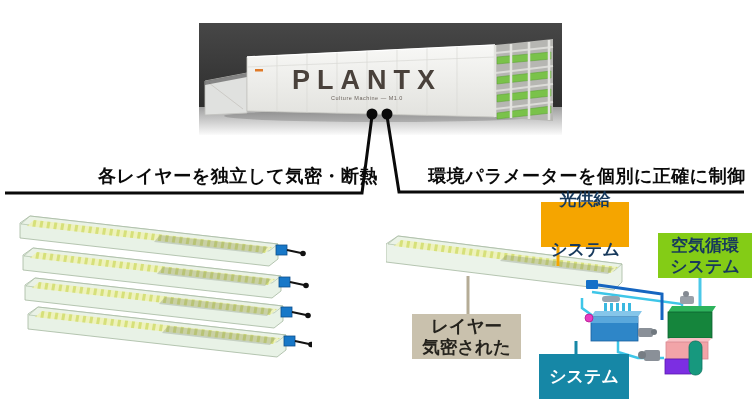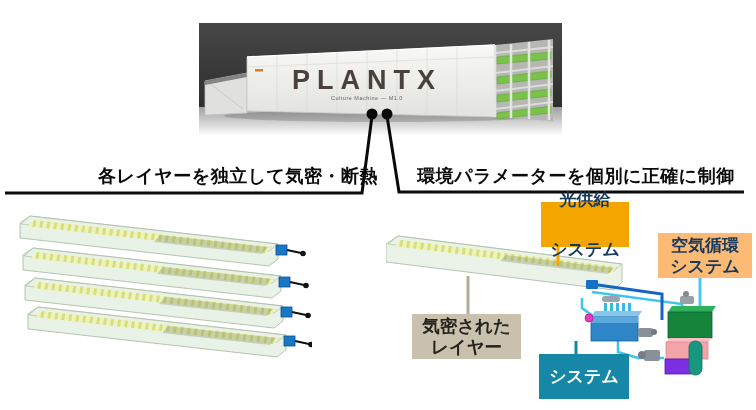--- a/index.html
+++ b/index.html
@@ -7,21 +7,21 @@
     width:756px;height:410px;position:relative;background:#ffffff;
     font-family:"Liberation Sans",sans-serif;overflow:hidden;
   }
   .photo{position:absolute;left:199px;top:23px;width:363px;height:112px;}
   .overlay{position:absolute;left:0;top:0;width:756px;height:410px;pointer-events:none;}
   .heading{
     position:absolute;top:164px;font-size:18px;font-weight:800;color:#0a0a0a;
     text-align:center;letter-spacing:0.5px;white-space:nowrap;
   }
   .heading.left{left:0;width:380px;padding-left:48px;}
-  .heading.right{left:408px;width:336px;}
+  .heading.right{left:419px;width:336px;}
   .diagram{position:absolute;}
   .diagram.left{left:6px;top:208px;width:306px;height:198px;}
   .diagram.right{left:386px;top:200px;width:370px;height:208px;}
   .callout-label{
     position:absolute;display:flex;flex-direction:column;align-items:center;
     justify-content:center;font-weight:800;text-align:center;line-height:21px;
     font-size:17px;box-sizing:border-box;
   }
   .lbl-light{left:541px;top:202px;width:88px;height:45px;gap:29px;}
   .lbl-air{left:658px;top:233px;width:94px;height:45px;}
@@ -177,25 +177,25 @@
   </g>
 
   <line x1="190" y1="141" x2="190" y2="156" stroke="#1687a6" stroke-width="3"></line>
 </svg>
 
 <div class="callout-label lbl-light" style="background: rgb(245, 165, 0); color: rgb(23, 57, 92);">
   <span>光供給</span>
   <span>システム</span>
 </div>
 
-<div class="callout-label lbl-air" style="background: #fdba74; color: rgb(23, 57, 92);">
+<div class="callout-label lbl-air" style="background: #84cc16; color: rgb(23, 57, 92);">
   <span>空気循環</span>
   <span>システム</span>
 </div>
 
 <div class="callout-label lbl-airtight" style="background: rgb(201, 193, 173); color: rgb(37, 35, 29);">
+  <span>レイヤー</span>
   <span>気密された</span>
-  <span>レイヤー</span>
 </div>
 
 <div class="callout-label lbl-nutrient" style="background: rgb(22, 135, 166); color: rgb(255, 255, 255);">
   <span>システム</span>
 </div>
 
 </body></html>

